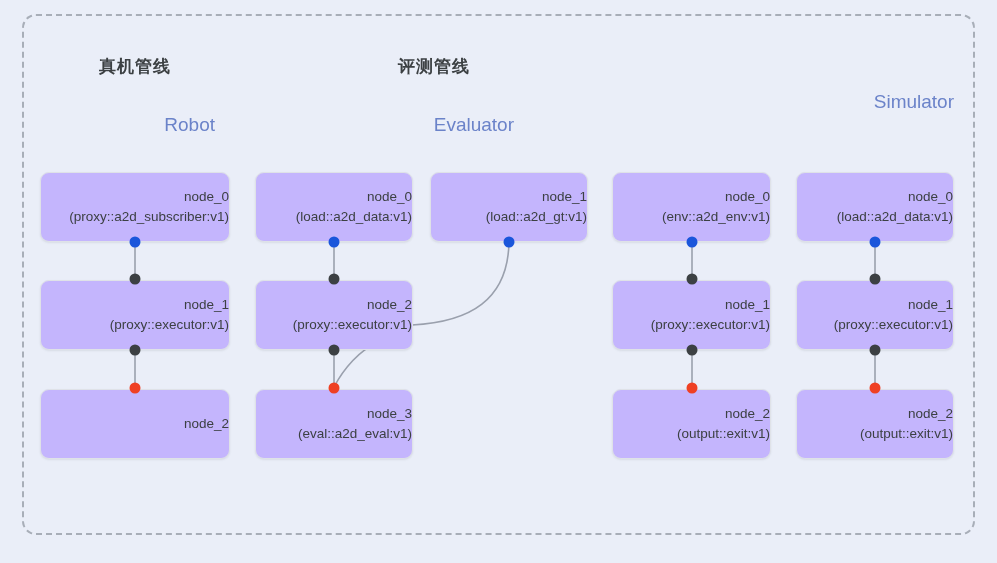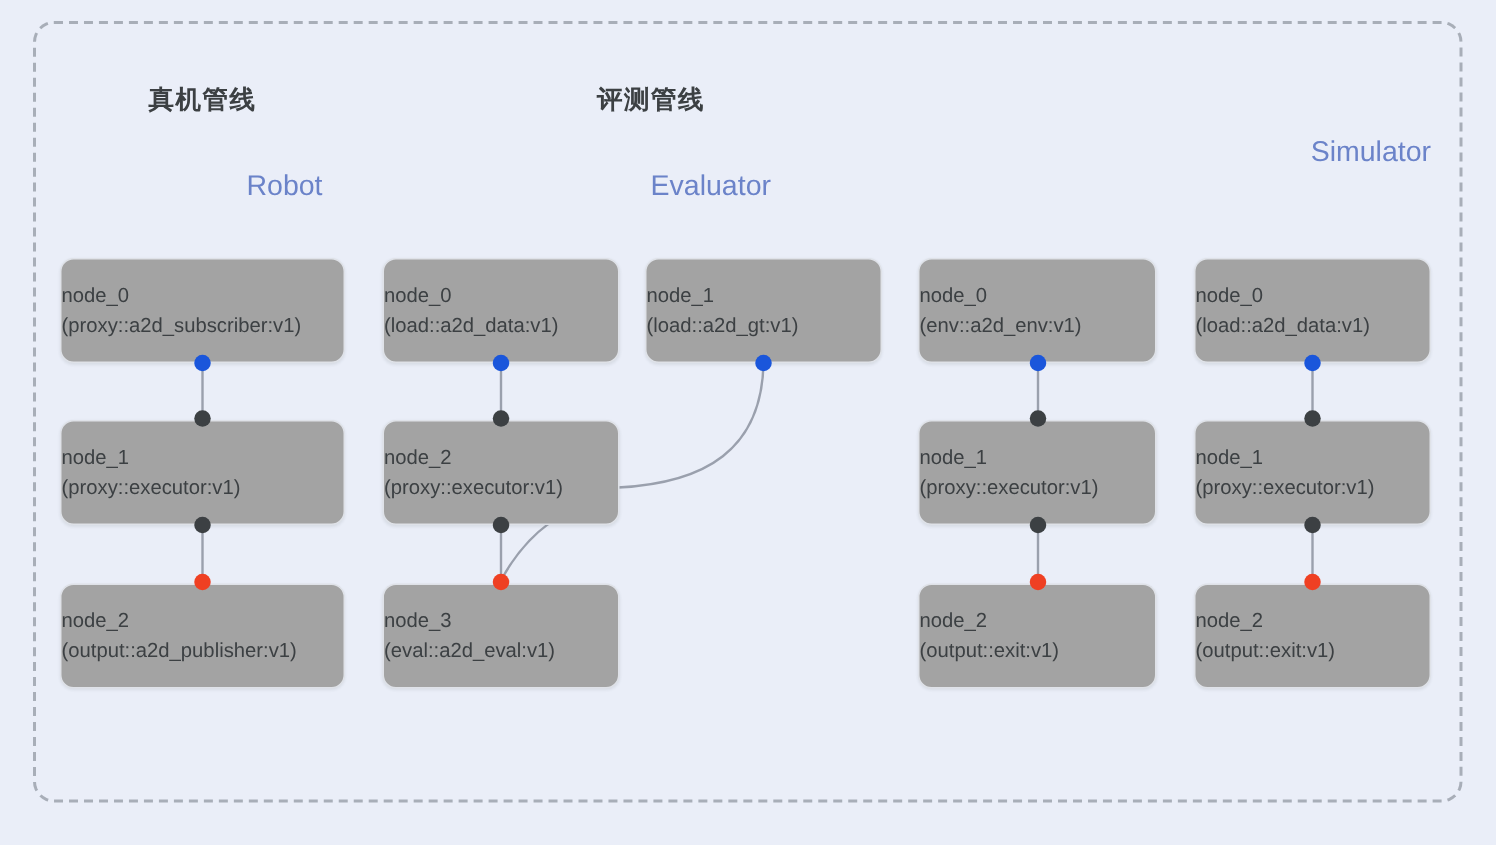--- a/index.html
+++ b/index.html
@@ -57,27 +57,27 @@
     font-size: 19px;
     color: #6b83c9;
     text-align: right;
     white-space: nowrap;
   }
 
   
   .node {
     position: absolute;
     box-sizing: border-box;
-    background: #a3a3a3;
+    background: #c4b5fd;
     border: 1px solid #dfe2e8;
     border-radius: 9px;
     box-shadow: 0 1px 2px rgba(60,64,67,0.10);
     display: flex;
     flex-direction: column;
-    align-items: flex-start;
+    align-items: flex-end;
     justify-content: center;
   }
   .node-title {
     font-size: 13.5px;
     color: #3c4043;
     line-height: 1.45;
     white-space: nowrap;
   }
   .node-sub {
     font-size: 13.5px;
@@ -129,21 +129,20 @@
 <div class="node" style="left:40px; top:172px; width:190px; height:70px;">
   <div class="node-title">node_0</div>
   <div class="node-sub">(proxy::a2d_subscriber:v1)</div>
 </div>
 <div class="node" style="left:40px; top:280px; width:190px; height:70px;">
   <div class="node-title">node_1</div>
   <div class="node-sub">(proxy::executor:v1)</div>
 </div>
 <div class="node" style="left:40px; top:389px; width:190px; height:70px;">
   <div class="node-title">node_2</div>
-  <div class="node-sub">(output::a2d_publisher:v1)</div>
 </div>
 <div class="port port-blue" style="left:135px; top:242px;"></div>
 <div class="port port-black" style="left:135px; top:279px;"></div>
 <div class="port port-black" style="left:135px; top:350px;"></div>
 <div class="port port-red" style="left:135px; top:388px;"></div>
 
 <div class="column" style="left:354px; width:160px;">
   <div class="col-title-cn">评测管线</div>
   <div class="col-title-en">Evaluator</div>
 </div>

